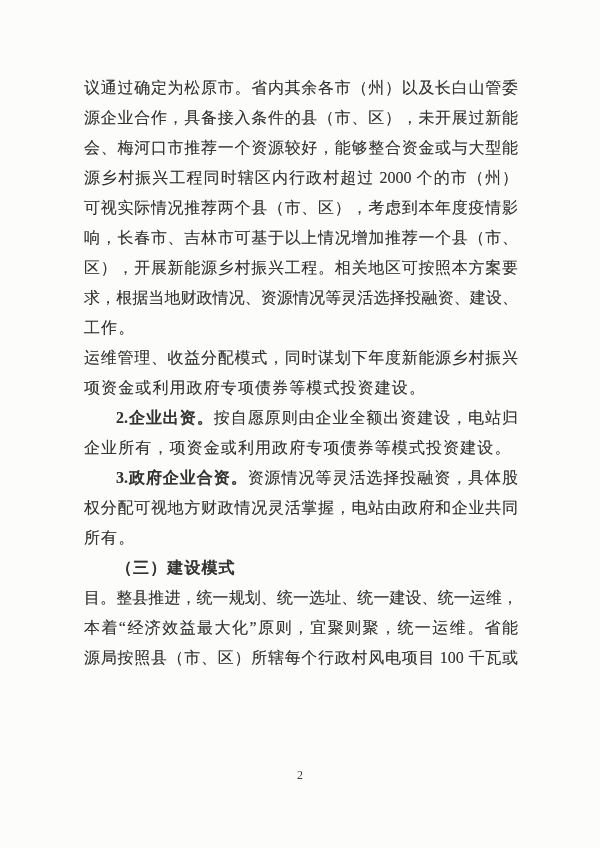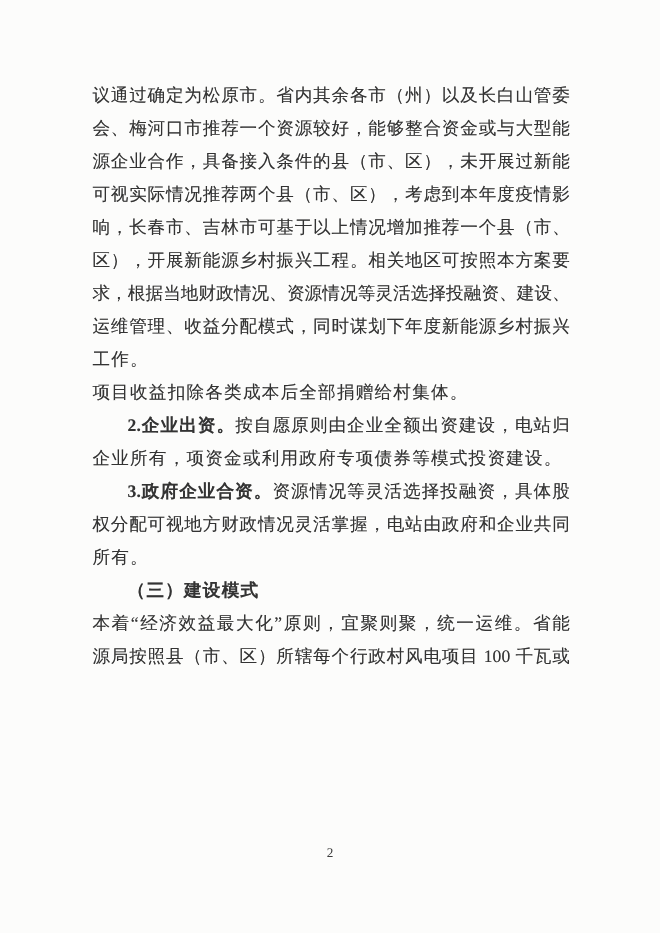--- a/index.html
+++ b/index.html
@@ -59,32 +59,34 @@
     color: #3c3c3c;
     font-family: "Liberation Serif", "DejaVu Serif", serif;
   }
 </style>
 </head>
 <body>
 
 <div class="page">
   <div class="text-block">
       <div class="line justify"><span class="seg">议通过确定为松原市。省内其余各市（州）以及长白山管委</span></div>
+      <div class="line justify"><span class="seg">源企业合作，具备接入条件的县（市、区），未开展过新能</span></div>
       <div class="line justify"><span class="seg">会、梅河口市推荐一个资源较好，能够整合资金或与大型能</span></div>
-      <div class="line justify"><span class="seg">源企业合作，具备接入条件的县（市、区），未开展过新能</span></div>
+      <div class="line justify"><span class="seg">源乡村振兴工程同时辖区内行政村超过 2000 个的市（州）</span></div>
       <div class="line justify"><span class="seg">可视实际情况推荐两个县（市、区），考虑到本年度疫情影</span></div>
       <div class="line justify"><span class="seg">响，长春市、吉林市可基于以上情况增加推荐一个县（市、</span></div>
       <div class="line justify"><span class="seg">区），开展新能源乡村振兴工程。相关地区可按照本方案要</span></div>
       <div class="line justify"><span class="seg">求，根据当地财政情况、资源情况等灵活选择投融资、建设、</span></div>
+      <div class="line no-justify"><span class="seg">工作。</span></div>
       <div class="line justify"><span class="seg">运维管理、收益分配模式，同时谋划下年度新能源乡村振兴</span></div>
-      <div class="line no-justify"><span class="seg">工作。</span></div>
-      <div class="line no-justify"><span class="seg">项目收益扣除各类成本后全部捐赠给村集体。</span></div>
+      <div class="line no-justify"><span class="seg">项资金或利用政府专项债券等模式投资建设。</span></div>
       <div class="line justify indent"><span class="seg bold">2.企业出资。</span><span class="seg">按自愿原则由企业全额出资建设，电站归</span></div>
       <div class="line no-justify"><span class="seg">企业所有，项资金或利用政府专项债券等模式投资建设。</span></div>
       <div class="line justify indent"><span class="seg bold">3.政府企业合资。</span><span class="seg">资源情况等灵活选择投融资，具体股</span></div>
       <div class="line justify"><span class="seg">权分配可视地方财政情况灵活掌握，电站由政府和企业共同</span></div>
       <div class="line no-justify"><span class="seg">所有。</span></div>
       <div class="line no-justify indent"><span class="seg bold">（三）建设模式</span></div>
+      <div class="line justify"><span class="seg">目。整县推进，统一规划、统一选址、统一建设、统一运维，</span></div>
       <div class="line justify"><span class="seg">本着“经济效益最大化”原则，宜聚则聚，统一运维。省能</span></div>
       <div class="line justify"><span class="seg">源局按照县（市、区）所辖每个行政村风电项目 100 千瓦或</span></div>
     </div>
   <div class="page-number">2</div>
 </div>
 
 </body></html>

